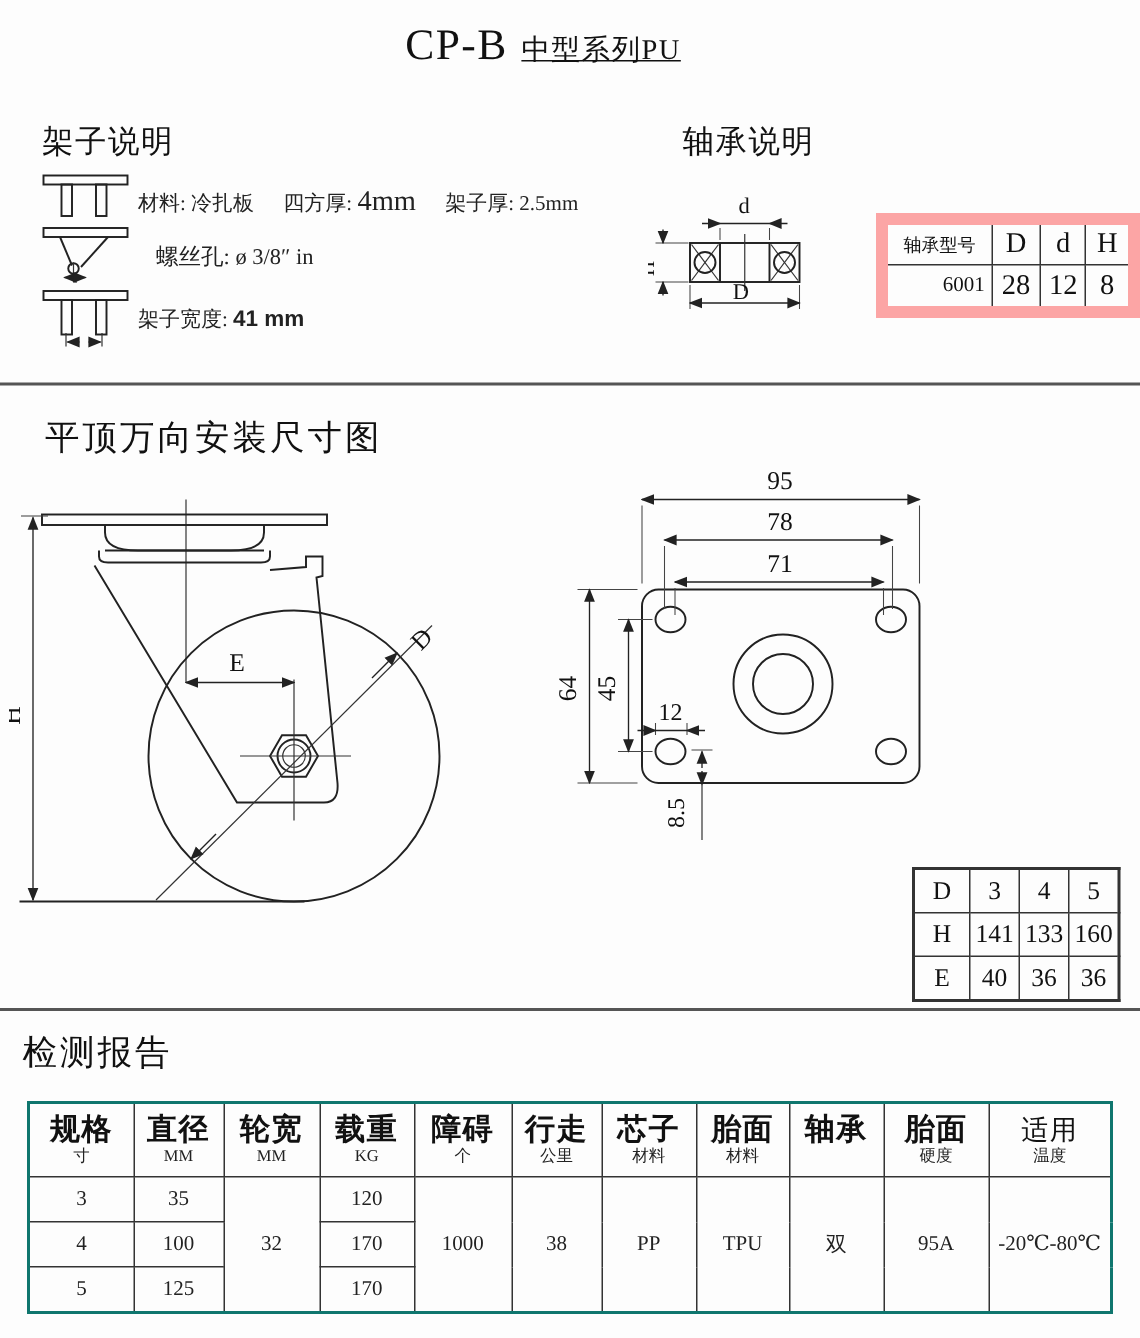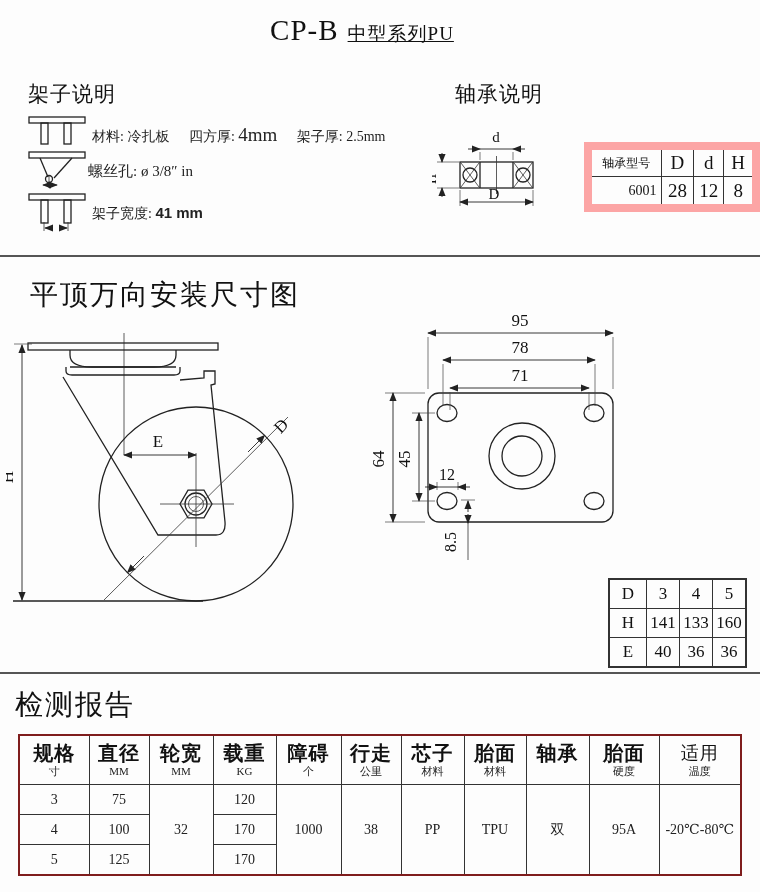--- a/index.html
+++ b/index.html
@@ -3,38 +3,38 @@
 <meta charset="utf-8">
 <style>
   html,body{margin:0;padding:0;background:#fff;}
   .page{position:relative;width:760px;height:892px;background:#fdfdfd;overflow:hidden;
         font-family:"Liberation Serif","DejaVu Serif",serif;color:#111;}
   .abs{position:absolute;}
   .title-row{position:absolute;top:14px;left:0;width:724px;text-align:center;white-space:nowrap;}
   .model{font-size:29px;letter-spacing:1px;}
   .series{font-size:19px;margin-left:9px;letter-spacing:1px;text-decoration:underline;}
   .sec-heading{position:absolute;font-size:21px;letter-spacing:1px;white-space:nowrap;}
-  .big-heading{position:absolute;font-size:28px;letter-spacing:2px;white-space:nowrap;}
+  .big-heading{position:absolute;font-size:23px;letter-spacing:2px;white-space:nowrap;}
   .divider{position:absolute;left:0;width:760px;border-top:2px solid #555;height:0;}
   .frame-row-text{position:absolute;font-size:14px;white-space:nowrap;color:#222;}
   .frame-big{font-size:19px;}
   .frame-bold{font-family:"Liberation Sans","DejaVu Sans",sans-serif;font-weight:bold;font-size:15px;}
   .gap{display:inline-block;width:16px;}
   
   table{border-collapse:collapse;background:#fdfdfd;}
   .btable{position:absolute;left:584px;top:142px;border:8px solid #fca5a5;}
   .btable td{border:1px solid #333;text-align:center;padding:0;}
   .bt-type{font-size:12px;width:72px;height:26px;}
   .bt-big{font-size:19px;}
   .bt-cD{width:33px;} .bt-cd{width:30px;} .bt-cH{width:29px;}
   .bt-model{font-size:14px;text-align:right !important;padding-right:4px !important;height:27px;margin-top:32px;}
   .dhetable{position:absolute;left:608px;top:578px;border:2px solid #333;}
   .dhetable td{border:1px solid #333;text-align:center;font-size:17px;padding:0;height:28px;}
   .dhe-c0{width:36px;} .dhe-c{width:32px;}
-  .rtable{position:absolute;left:18px;top:734px;border:2px solid #7f1d1d;table-layout:fixed;}
+  .rtable{position:absolute;left:18px;top:734px;border:2px solid #0f766e;table-layout:fixed;}
   .rtable th,.rtable td{border:1px solid #333;text-align:center;padding:0;overflow:hidden;}
   .rtable th{height:48px;vertical-align:middle;}
   .rtable td{height:29px;font-size:14px;color:#222;}
   .rt-main{font-size:20px;font-weight:bold;line-height:23px;letter-spacing:1px;}
   .rt-main.light{font-weight:normal;font-size:18px;}
   .rt-unit{font-size:11px;line-height:13px;font-weight:normal;color:#222;min-height:13px;}
   .rt-temp{font-size:13px;margin-left:40px;}
   
   .outline{stroke:#222;stroke-width:1.3;fill:none;}
   .thin{stroke:#333;stroke-width:0.8;fill:none;}
@@ -78,21 +78,21 @@
 
   <svg class="abs" style="left:28px;top:150px;" width="58" height="40" viewBox="0 0 58 40">
     <rect x="1" y="2" width="56" height="6" class="outline"></rect>
     <line x1="12" y1="8" x2="20" y2="27" class="outline"></line>
     <line x1="44" y1="8" x2="26" y2="28" class="outline"></line>
     <circle cx="21" cy="29" r="3.5" class="outline"></circle>
     <line x1="21" y1="25" x2="21" y2="38" class="thin"></line>
     <line x1="26" y1="35" x2="15" y2="35" class="dimline" marker-end="url(#arrE)"></line>
     <line x1="17" y1="35" x2="29" y2="35" class="dimline" marker-end="url(#arrE)"></line>
   </svg>
-  <div class="frame-row-text" style="left:88px;top:162px;font-size:15px;">
+  <div class="frame-row-text" style="left:104px;top:162px;font-size:15px;">
     <span>螺丝孔: ø 3/8″ in</span>
   </div>
 
   <svg class="abs" style="left:28px;top:192px;" width="58" height="42" viewBox="0 0 58 42">
     <rect x="1" y="2" width="56" height="6" class="outline"></rect>
     <rect x="13" y="8" width="7" height="23" class="outline"></rect>
     <rect x="36" y="8" width="7" height="23" class="outline"></rect>
     <line x1="16" y1="30" x2="16" y2="39" class="thin"></line>
     <line x1="40" y1="30" x2="40" y2="39" class="thin"></line>
     <line x1="25" y1="36" x2="17" y2="36" class="dimline" marker-end="url(#arrE)"></line>
@@ -317,21 +317,21 @@
             <div class="rt-main">胎面</div>
             <div class="rt-unit">硬度</div>
           </th>
       <th>
             <div class="rt-main light">适用</div>
             <div class="rt-unit">温度</div>
           </th>
     </tr>
     <tr>
       <td>3</td>
-      <td>75</td>
+      <td>35</td>
       <td rowspan="3">32</td>
       <td>120</td>
       <td rowspan="3">1000</td>
       <td rowspan="3">38</td>
       <td rowspan="3">PP</td>
       <td rowspan="3">TPU</td>
       <td rowspan="3">双</td>
       <td rowspan="3">95A</td>
       <td rowspan="3" class="rt-temp">-20℃-80℃</td>
     </tr>

